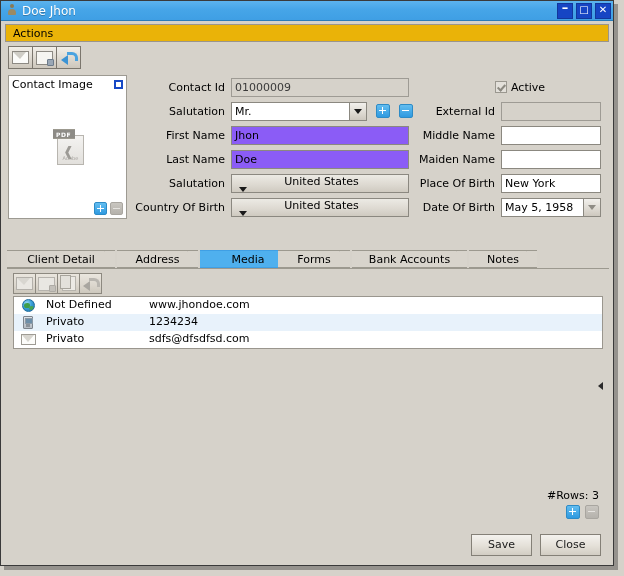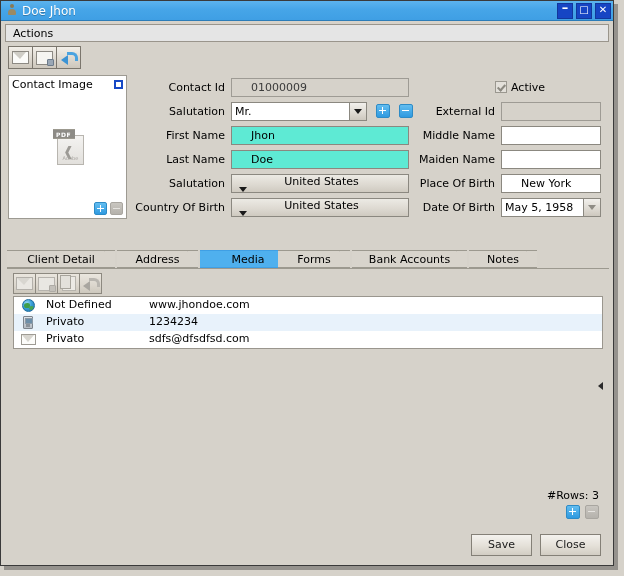--- a/index.html
+++ b/index.html
@@ -85,21 +85,21 @@
     text-align: center;
     font-weight: bold;
     font-family: "DejaVu Sans", sans-serif;
   }
   .wbtn.min .g { line-height: 8px; font-size: 13px; }
 
   
   #menubar {
     margin: 3px 4px 0 4px;
     height: 18px;
-    background: #e5e5e5;
+    background: #eab308;
     border: 1px solid #9a958c;
     display: flex;
     align-items: center;
     padding-left: 7px;
     box-sizing: border-box;
     font-size: 11px;
   }
 
   
   #toolbar {
@@ -331,27 +331,27 @@
     color: #000;
   }
   .fld {
     height: 19px;
     box-sizing: border-box;
     border: 1px solid #8b8880;
     background: #ffffff;
     font-family: "DejaVu Sans", sans-serif;
     font-size: 11px;
     line-height: 17px;
-    padding: 0 19px;
+    padding: 0 3px;
     color: #000;
     white-space: nowrap;
     overflow: hidden;
   }
   .fld.readonly { background: #d6d2ca; border-color: #9e9b94; color:#3a3a3a; }
-  .fld.highlight { background: #5eead4; }
+  .fld.highlight { background: #8b5cf6; }
 
   .combo {
     height: 19px;
     box-sizing: border-box;
     border: 1px solid #8b8880;
     background: #ffffff;
     display: flex;
     align-items: center;
     font-size: 11px;
     padding-left: 3px;

